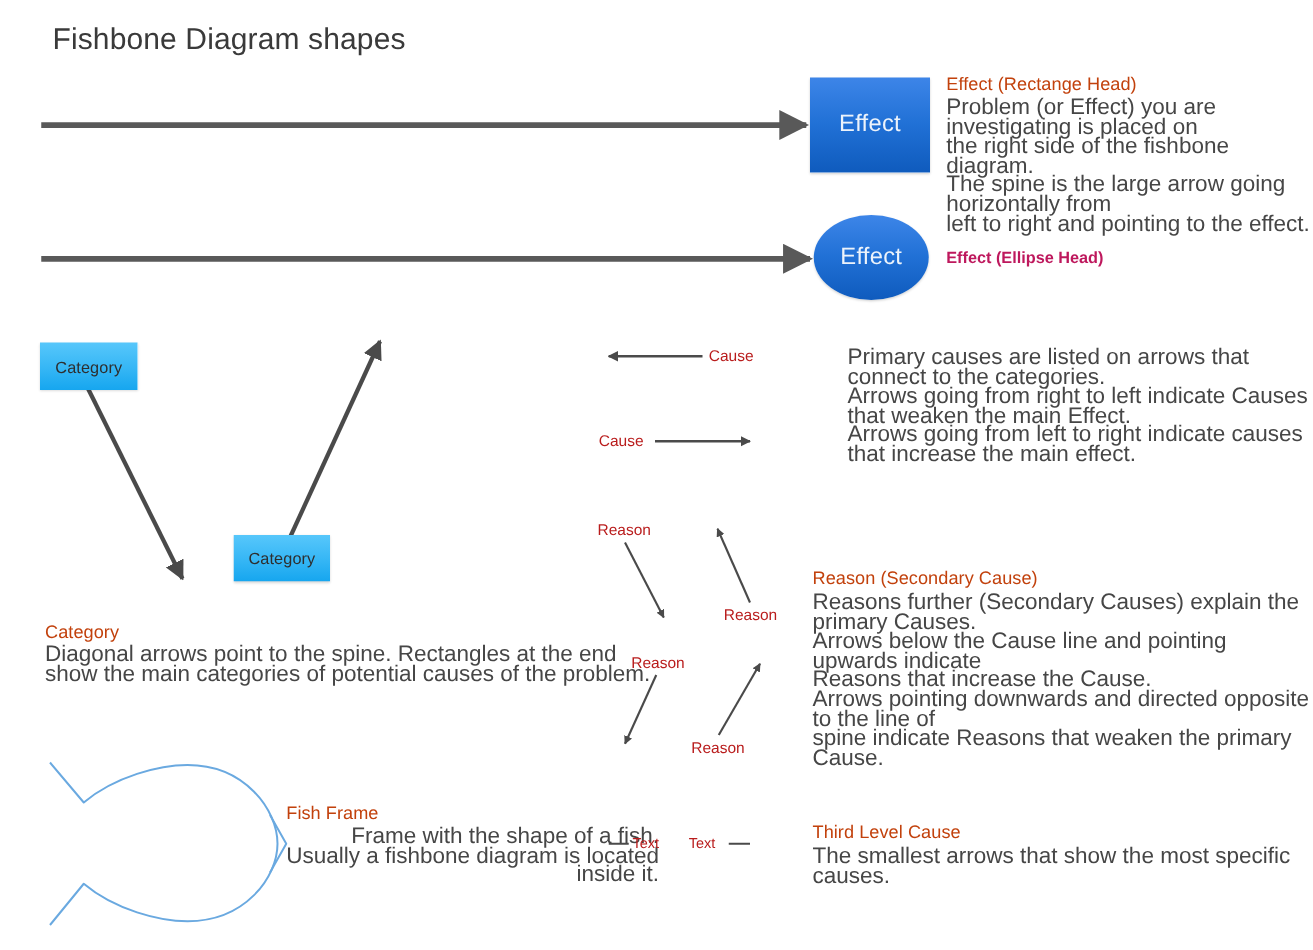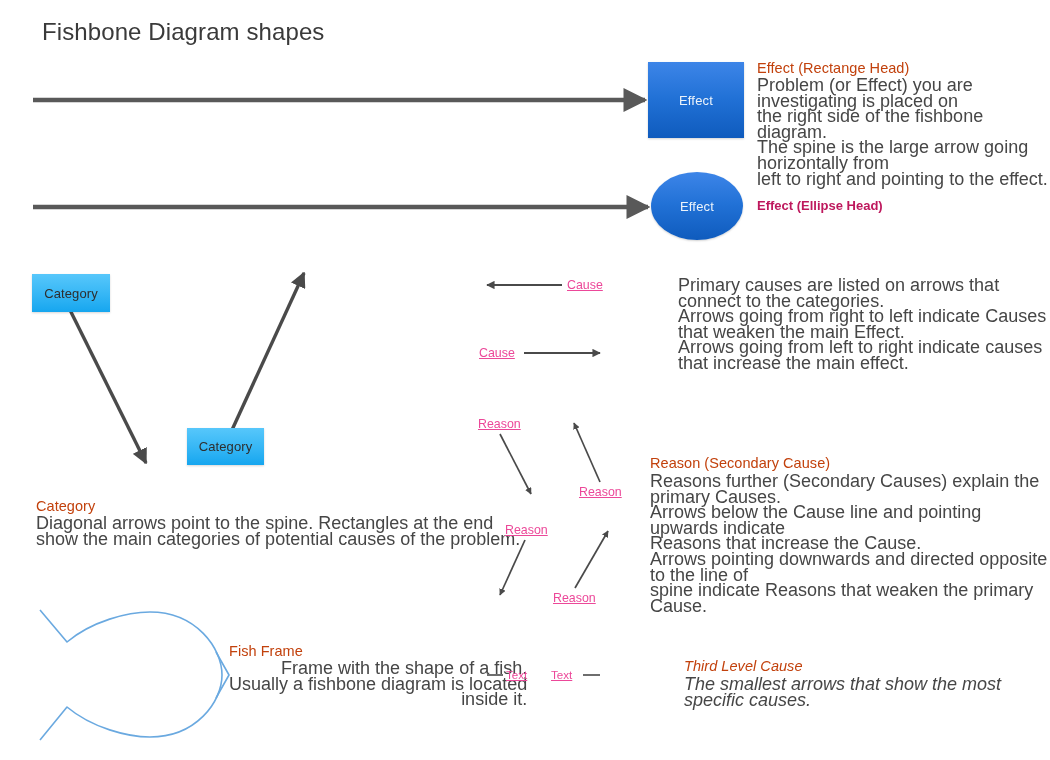--- a/index.html
+++ b/index.html
@@ -47,21 +47,21 @@
     height: 76px;
     background: linear-gradient(180deg, #3d85e8 0%, #2171d6 48%, #0f5bbd 100%);
     display: flex;
     align-items: center;
     justify-content: center;
     box-shadow: 0 1px 2px rgba(0,0,0,0.18);
   }
   .head-rect .head-label,
   .head-ellipse .head-label {
     color: #ecf3fb;
-    font-size: 13px;
+    font-size: 19px;
     font-weight: 400;
     letter-spacing: 0.2px;
   }
   .head-ellipse {
     left: 651px;
     top: 172px;
     width: 92px;
     height: 68px;
     border-radius: 50%;
     background: linear-gradient(180deg, #3d85e8 0%, #2171d6 48%, #0f5bbd 100%);
@@ -111,29 +111,28 @@
   .t-effect-rect   { left: 757px; top: 60px; }
   .t-effect-rect .blk-body { margin-top: 2px; }
   .t-effect-ellipse{ left: 757px; top: 198px; }
   .t-category      { left: 36px;  top: 498px; }
   .t-category .blk-body { margin-top: 2px; }
   .t-cause         { left: 678px; top: 278px; }
   .t-reason        { left: 650px; top: 455px; }
   .t-reason .blk-body { margin-top: 3px; }
   .t-fish          { left: 229px; top: 643px; }
   .t-fish .blk-body { margin-top: 2px; text-align: right; }
-  .t-third         { left: 684px; top: 658px; font-style: italic; }
+  .t-third         { left: 650px; top: 658px; }
   .t-third .blk-body { margin-top: 3px; }
 
   
   .mini-label {
     font-size: 12.4px;
-    color: #ec4899;
-    white-space: nowrap;
-    text-decoration: underline;
+    color: #b91c1c;
+    white-space: nowrap;
   }
   .lab-cause-left  { left: 567px; top: 278px; }
   .lab-cause-right { left: 479px; top: 346px; }
   .lab-reason-1    { left: 478px; top: 417px; }
   .lab-reason-2    { left: 579px; top: 485px; }
   .lab-reason-3    { left: 505px; top: 523px; }
   .lab-reason-4    { left: 553px; top: 591px; }
   .lab-text-1      { left: 506px; top: 668px; font-size: 11.6px; }
   .lab-text-2      { left: 551px; top: 668px; font-size: 11.6px; }
 </style>

